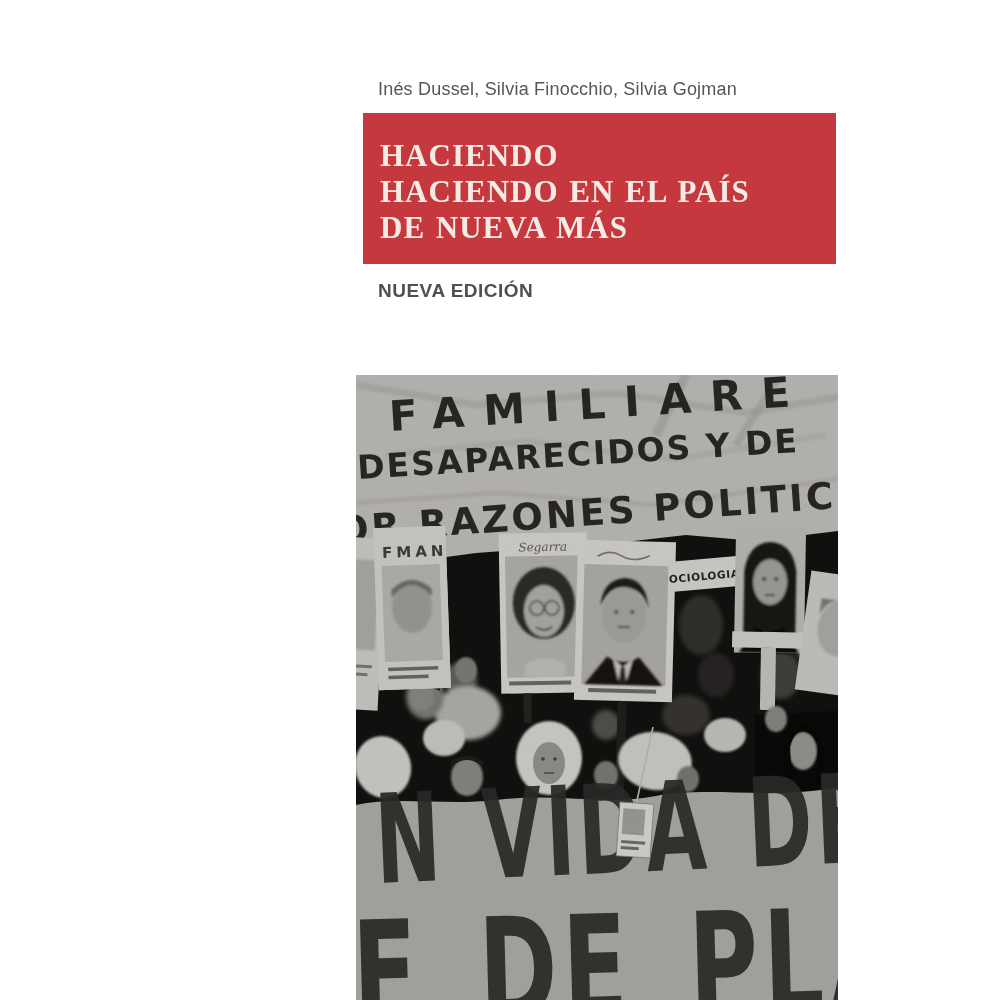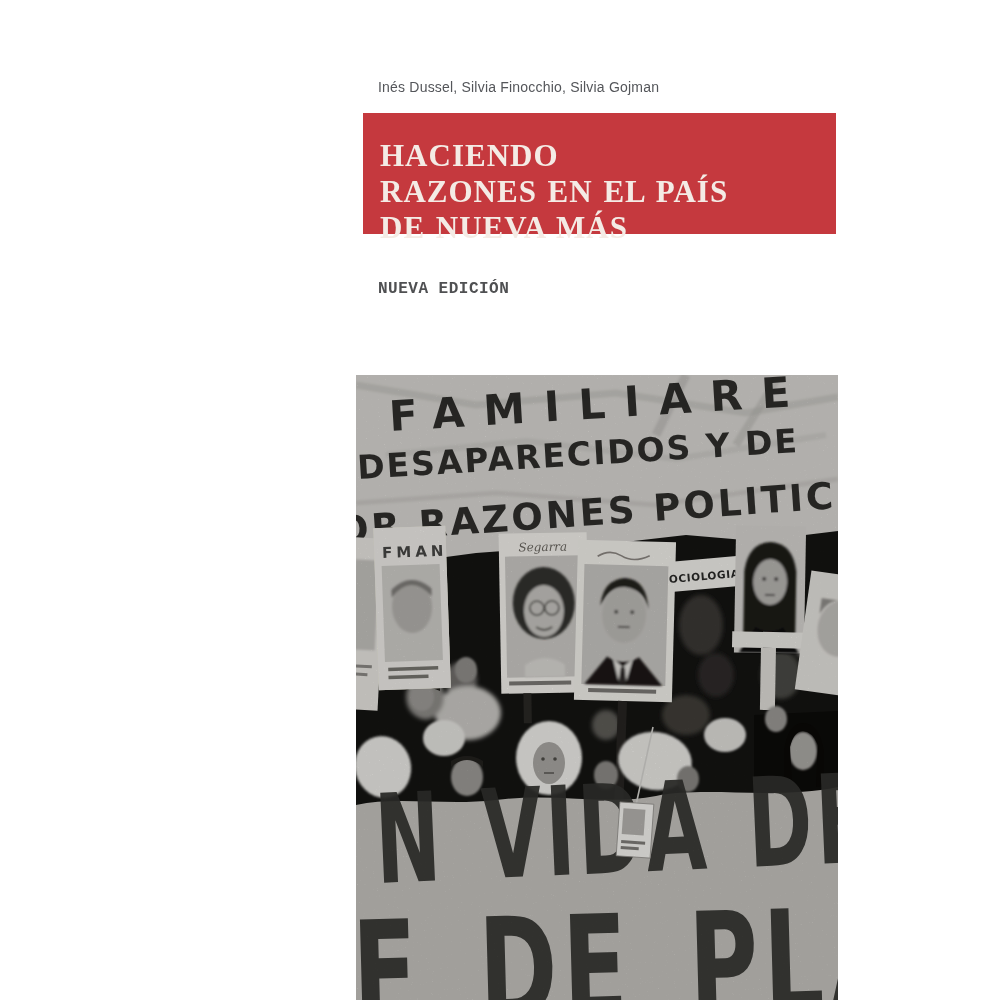--- a/index.html
+++ b/index.html
@@ -2,34 +2,34 @@
 <html><head>
 <meta charset="utf-8">
 <style>
   html,body { margin:0; padding:0; background:#ffffff; }
   .canvas {
     position:relative; width:1000px; height:1000px; background:#ffffff;
     font-family:"Liberation Sans", sans-serif; overflow:hidden;
   }
   .authors {
     position:absolute; left:378px; top:79px;
-    font-size:14px; color:#54565a; letter-spacing:0.2px;
+    font-size:18px; color:#54565a; letter-spacing:0.2px;
   }
   .title-box {
-    position:absolute; left:363px; top:113px; width:473px; height:121px;
+    position:absolute; left:363px; top:113px; width:473px; height:151px;
     background:#c5393e; box-sizing:border-box; padding:25px 0 0 17px;
   }
   .title-line {
     display:block; font-family:"Liberation Serif", serif; font-weight:bold;
     font-size:31px; line-height:36px; color:#f4ebe5;
     letter-spacing:1px; word-spacing:2px; white-space:nowrap;
   }
   .edition {
     position:absolute; left:378px; top:280px;
-    font-size:16px; font-weight:bold; color:#4f5052; letter-spacing:0.5px;font-family:Liberation Mono, monospace;
+    font-size:19px; font-weight:bold; color:#4f5052; letter-spacing:0.5px;
   }
   .photo {
     position:absolute; left:356px; top:375px; width:482px; height:625px;
     background:#d8d6d3;
   }
   .photo svg { display:block; }
   .stencil  { font-family:"DejaVu Sans", sans-serif; font-weight:bold; fill:#1c1c1a; opacity:0.9; }
   .bigpaint { font-family:"DejaVu Sans", sans-serif; font-weight:bold; fill:#32322f; opacity:0.93; }
   .signtext { font-family:"DejaVu Sans", sans-serif; font-weight:bold; fill:#2a2a28; }
   .handtext { font-family:"DejaVu Serif", serif; font-style:italic; fill:#6b6761; }
@@ -43,21 +43,21 @@
 </style>
 </head>
 <body>
 
 <div class="canvas">
 
   <div class="authors">Inés Dussel, Silvia Finocchio, Silvia Gojman</div>
 
   <div class="title-box">
     <span class="title-line">HACIENDO</span>
-    <span class="title-line">RAZONES EN EL PAÍS</span>
+    <span class="title-line">HACIENDO EN EL PAÍS</span>
     <span class="title-line">DE NUEVA MÁS</span>
   </div>
 
   <div class="edition">NUEVA EDICIÓN</div>
 
   <div class="photo">
     <svg width="482" height="625" viewBox="0 0 482 625" xmlns="http://www.w3.org/2000/svg">
       <defs>
         <filter id="grain" x="0" y="0" width="100%" height="100%">
           <feTurbulence type="fractalNoise" baseFrequency="0.85" numOctaves="2" stitchTiles="stitch"></feTurbulence>

